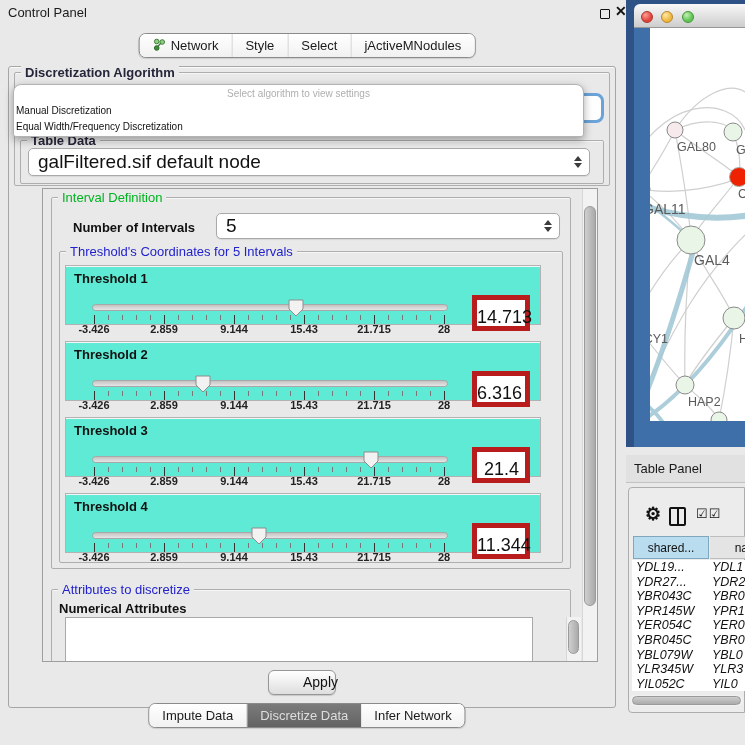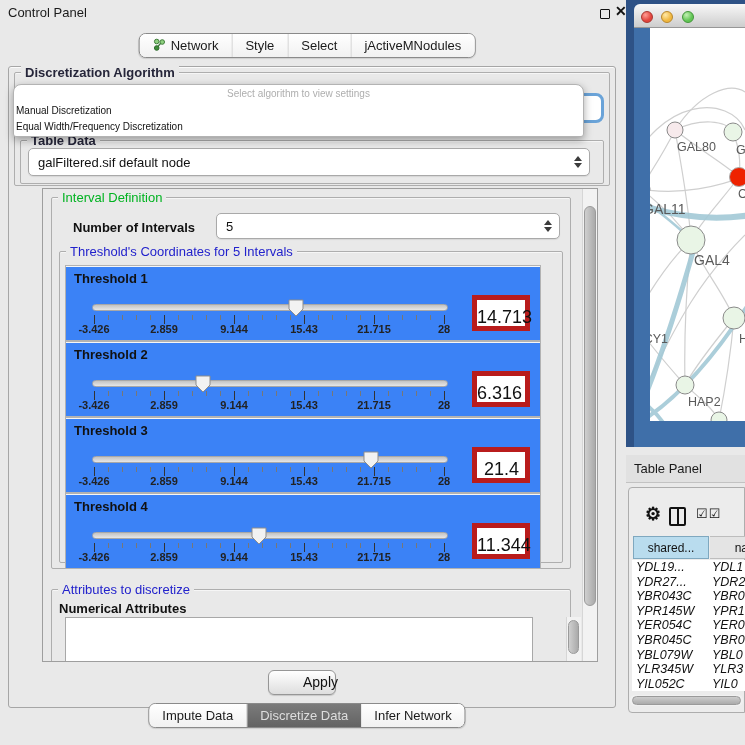--- a/index.html
+++ b/index.html
@@ -23,41 +23,41 @@
   
   #outer-panel { left:8px; top:66px; width:608px; height:642px; background:#e9e9e9; border:1px solid #a6a6a6; border-radius:3px; box-shadow:inset 0 1px 0 #fbfbfb; }
 
   .titled-group { position:absolute; border:1px solid #aeaeae; border-radius:2px; box-shadow:inset 0 1px 0 #f6f6f6; }
   .titled-group > .gtitle { position:absolute; top:-8px; left:6px; background:#e9e9e9; padding:0 4px; font-size:13px; }
   .gtitle.dark { color:#26263a; font-weight:bold; }
   .gtitle.green { color:#00b321; }
   .gtitle.blue { color:#2222cc; }
 
   
-  .combo { position:absolute; background:#fff; border:1px solid #a9a9a9; border-radius:5px; font-size:13px; display:flex; align-items:center; padding-left:9px; box-shadow:0 1px 1px rgba(0,0,0,.08); }
+  .combo { position:absolute; background:#fff; border:1px solid #a9a9a9; border-radius:5px; font-size:19px; display:flex; align-items:center; padding-left:9px; box-shadow:0 1px 1px rgba(0,0,0,.08); }
   .combo .arrows { position:absolute; right:7px; top:50%; transform:translateY(-50%); display:flex; flex-direction:column; gap:2px; }
   .tri-up { width:0; height:0; border-left:4px solid transparent; border-right:4px solid transparent; border-bottom:5px solid #3c3c3c; }
   .tri-dn { width:0; height:0; border-left:4px solid transparent; border-right:4px solid transparent; border-top:5px solid #3c3c3c; }
 
   
   #algo-combo-sliver { left:570px; top:93px; width:34px; height:30px; border:3px solid #6aa3d8; border-radius:8px; background:#fff; }
 
   
   #algo-popup { left:13px; top:84px; width:571px; height:53px; background:#fff; border:1px solid #b3b3b3; border-radius:8px 8px 3px 3px; box-shadow:0 3px 8px rgba(0,0,0,.35); z-index:40; font-size:10px; }
   #algo-popup .prompt { position:absolute; top:3px; width:100%; text-align:center; color:#aeaeae; }
   #algo-popup .opt1 { position:absolute; top:20px; left:2px; font-weight:normal; }
   #algo-popup .opt2 { position:absolute; top:36px; left:2px; }
 
   
   #scroll-panel { left:42px; top:188px; width:556px; height:474px; border:1px solid #9e9e9e; background:#e9e9e9; overflow:hidden; }
   .vtrack { position:absolute; background:#f2f2f2; border-left:1px solid #d6d6d6; }
   .vthumb { position:absolute; border:1px solid #9a9a9a; border-radius:6px; background:linear-gradient(to right,#cfcfcf,#aaaaaa); }
 
   
-  .th-panel { position:absolute; left:22px; width:476px; height:76px; border:1px solid #b2b2b2; background:#3b82f6; box-shadow:inset 0 1px 0 #f6f6f6; }
+  .th-panel { position:absolute; left:22px; width:476px; height:60px; border:1px solid #b2b2b2; background:#5eead4; box-shadow:inset 0 1px 0 #f6f6f6; }
   .th-label { position:absolute; left:8px; top:5px; font-size:13px; font-weight:bold; }
   .th-track { position:absolute; left:26px; top:38px; width:356px; height:7px; border:1px solid #a8a8a8; border-radius:4px; background:linear-gradient(#c3c3c3,#e6e6e6); }
   .th-ticks-minor { position:absolute; left:28px; top:49px; width:352px; height:5px; background:repeating-linear-gradient(to right,#777 0 1px,transparent 1px 14px); }
   .th-ticks-major { position:absolute; left:28px; top:49px; width:352px; height:9px; background:repeating-linear-gradient(to right,#333 0 1px,transparent 1px 70px); }
   .th-ticklabel { position:absolute; top:57px; width:60px; text-align:center; font-size:11px; font-weight:bold; color:#222; }
   .th-handle { position:absolute; top:33px; width:16px; height:18px; }
   .th-value { position:absolute; left:406px; top:29px; width:58px; height:36px; background:#fff; border:5px solid #b91c1c; font-size:18px; line-height:34px; text-align:right; padding-right:6px; }
 
   
   #attr-list { position:absolute; left:22px; top:428px; width:468px; height:62px; background:#fff; border:1px solid #a8a8a8; font-size:13px; }

